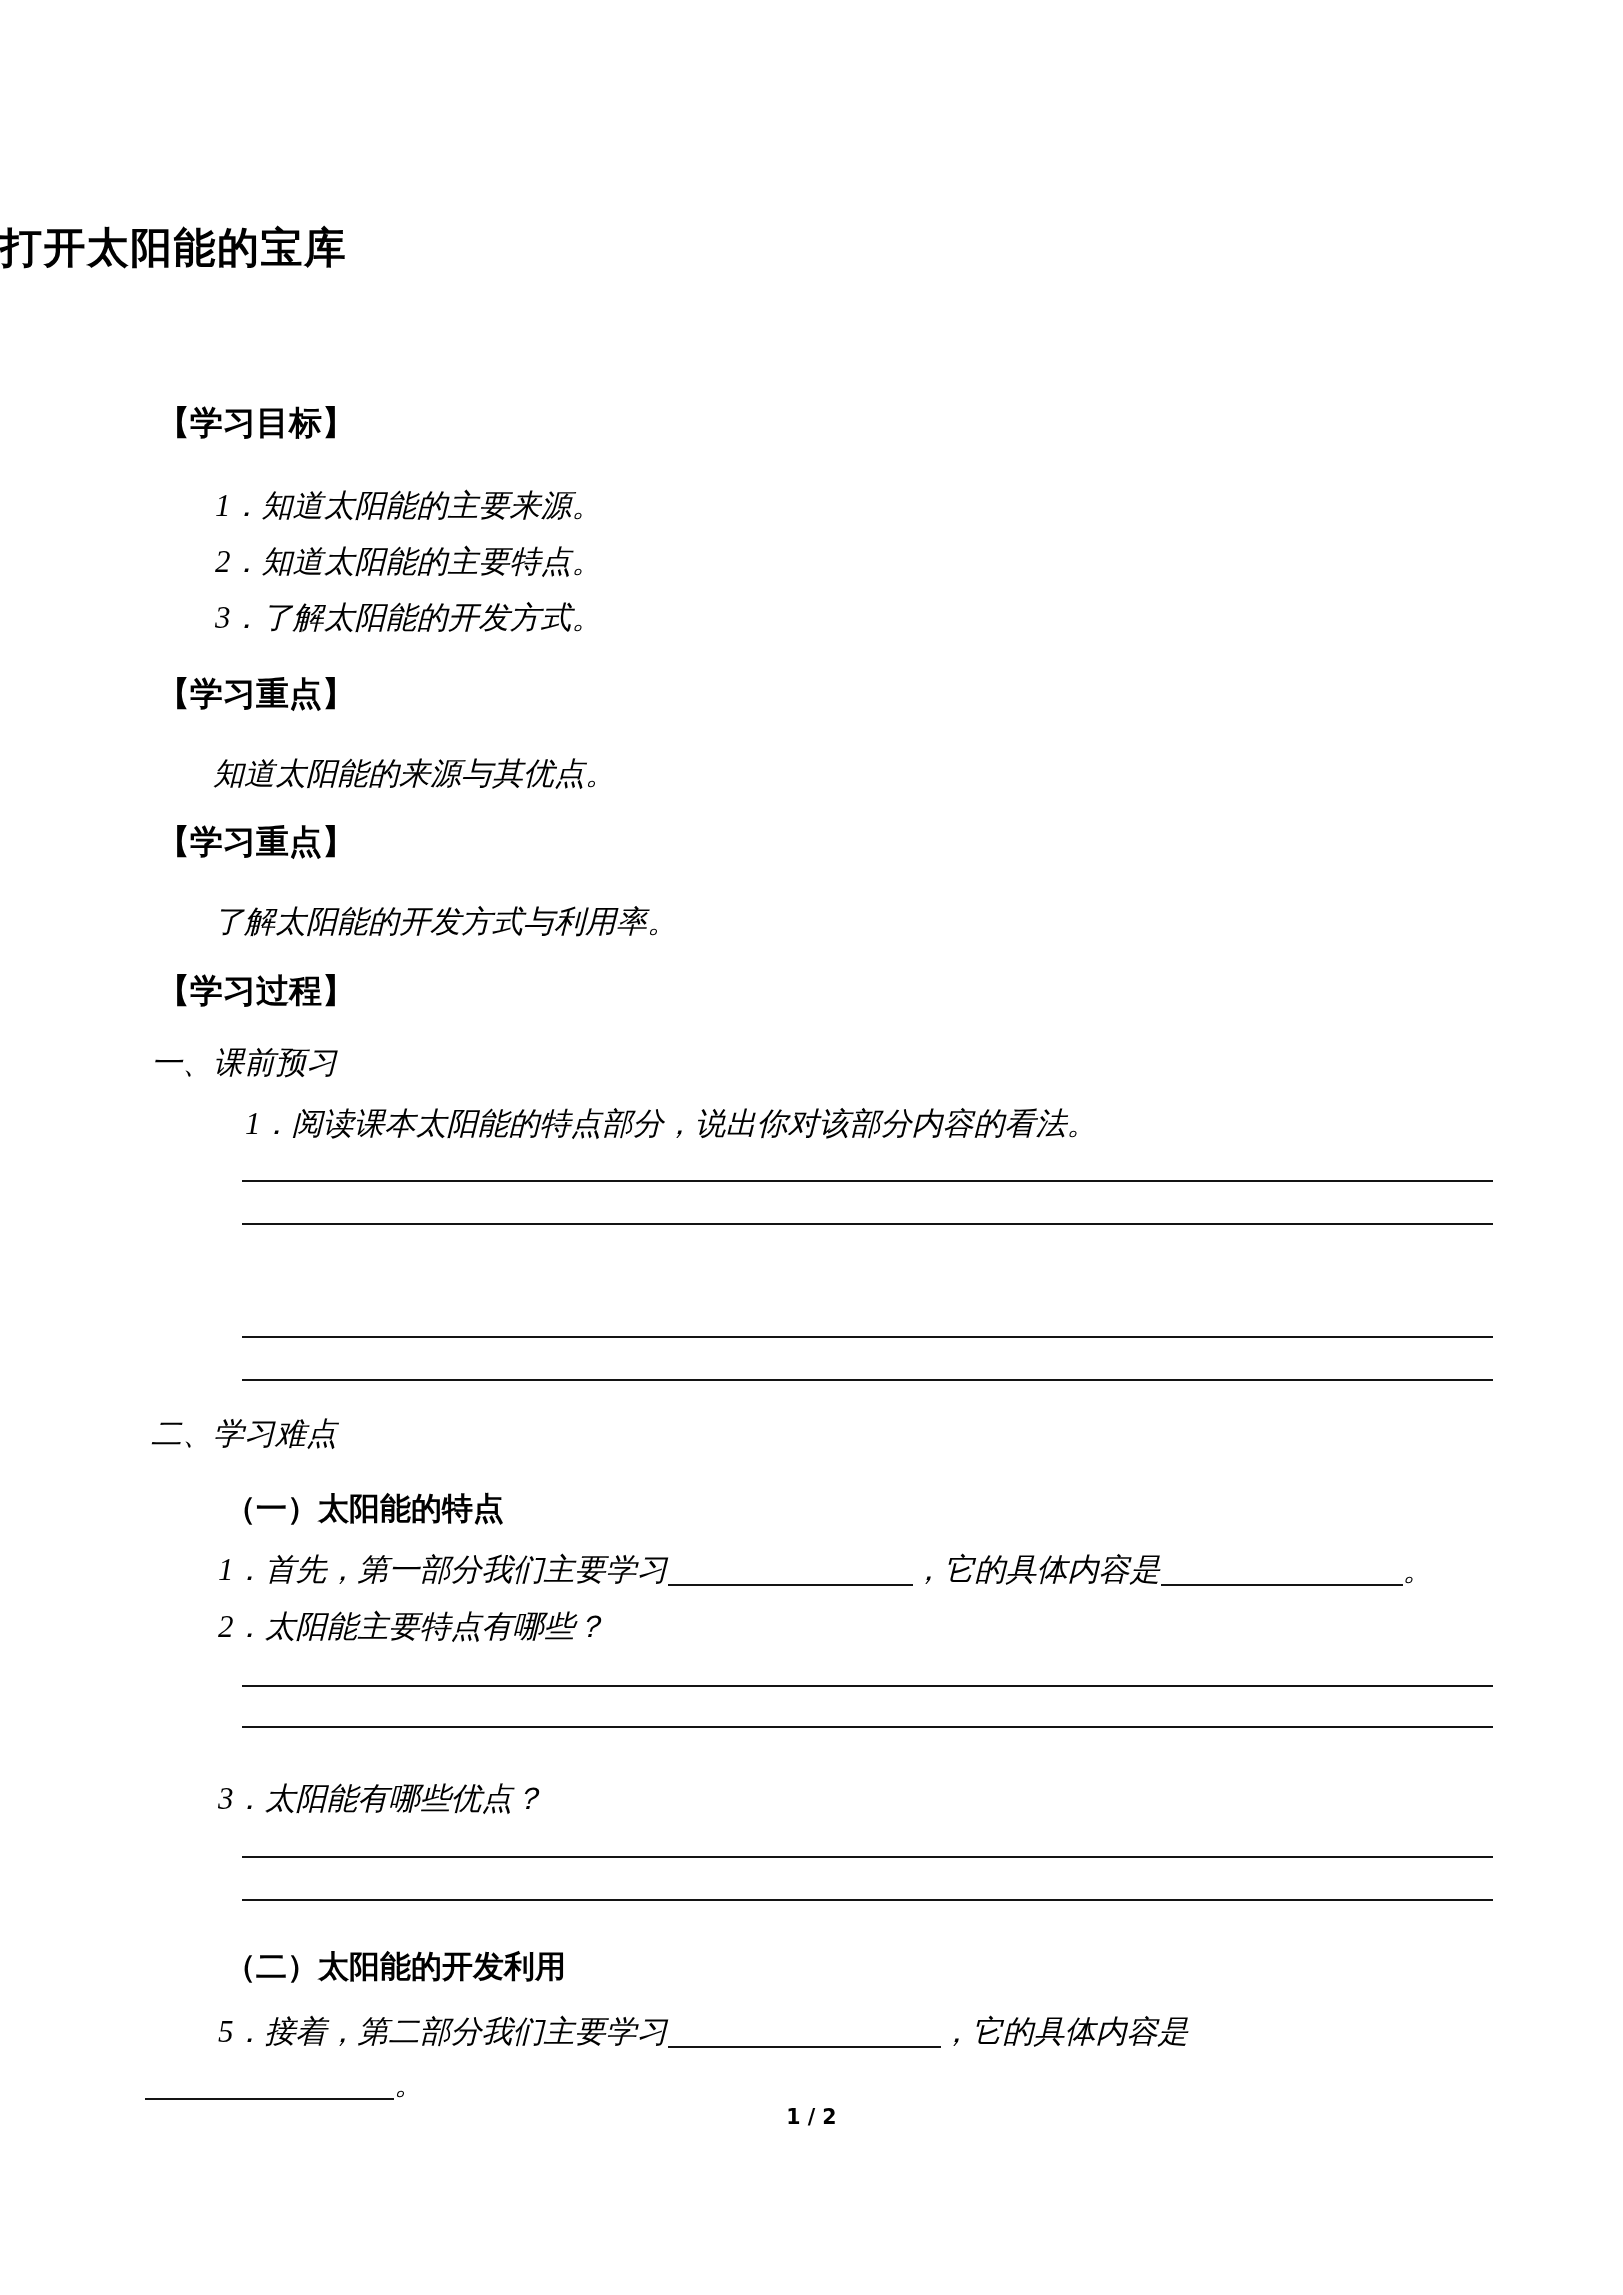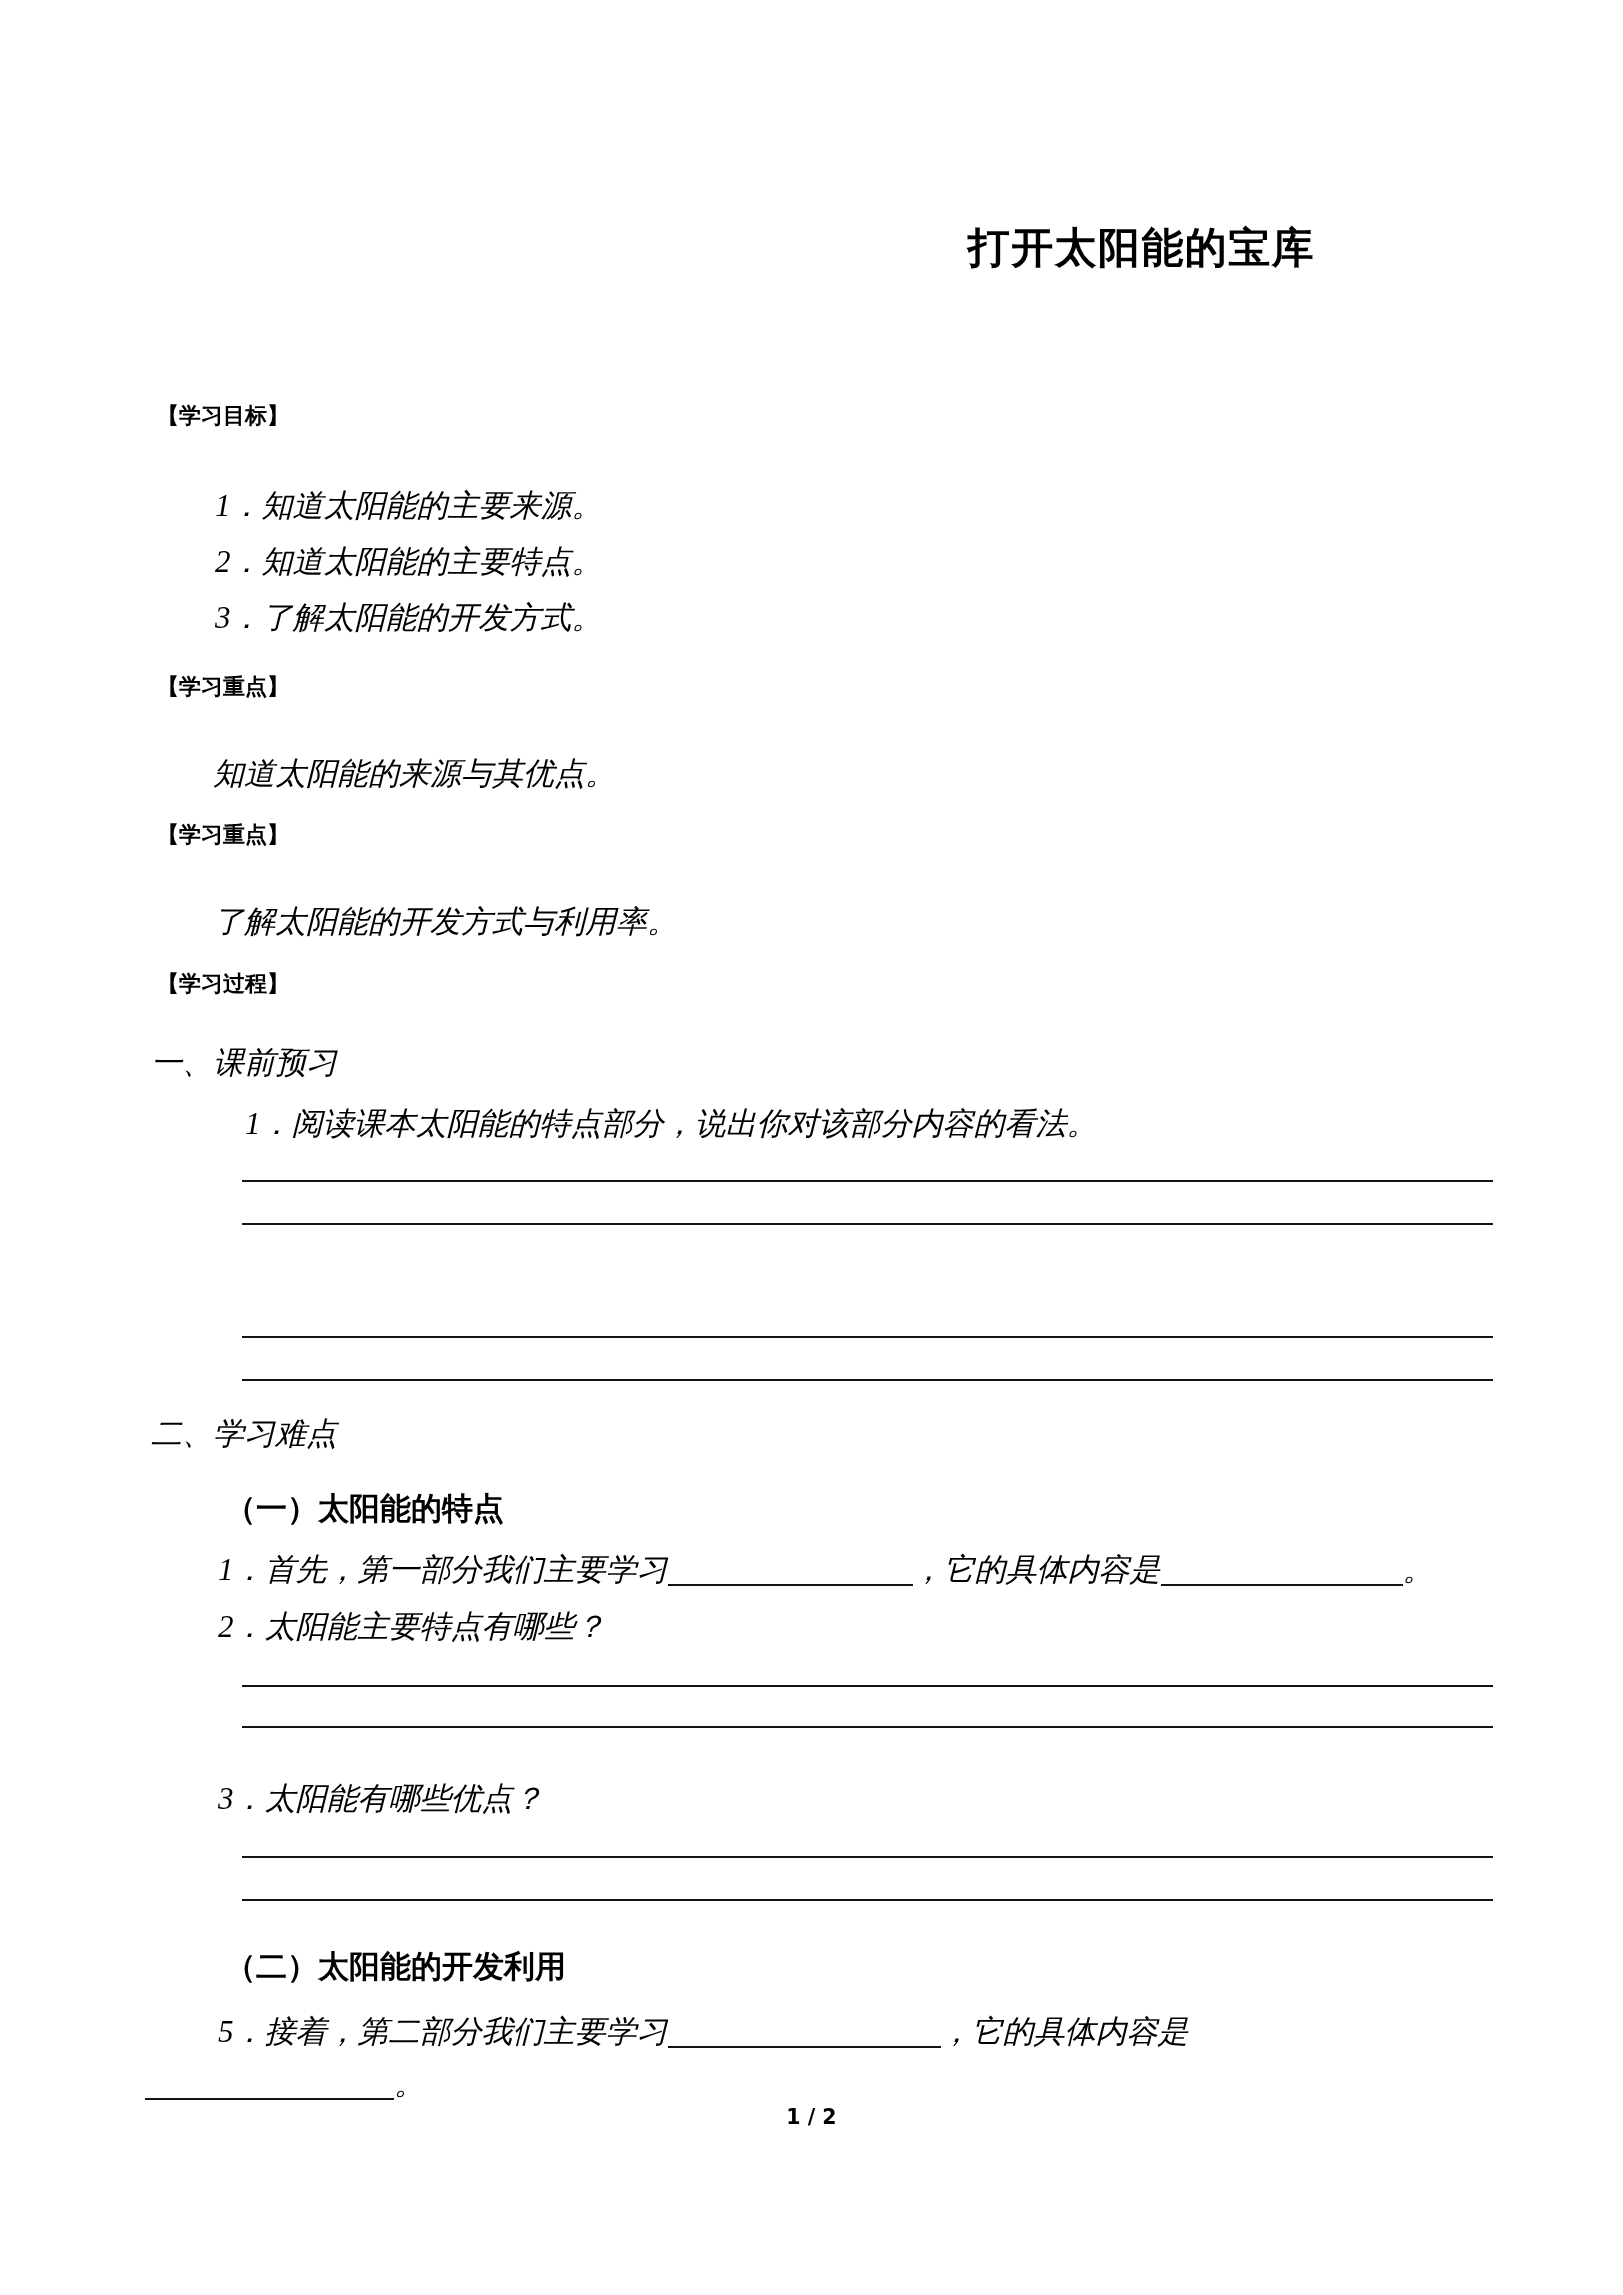--- a/index.html
+++ b/index.html
@@ -12,27 +12,27 @@
     width: 1623px;
     height: 2295px;
     background: #ffffff;
     color: #000000;
     font-family: "Liberation Serif", "DejaVu Serif", serif;
   }
   .abs { position: absolute; white-space: nowrap; }
   .doc-title {
     left: 0;
     width: 1315px;
-    text-align: right;
+    text-align: left;
     font-size: 42px;
     font-weight: bold;
     letter-spacing: 1.4px;
   }
   .sec-heading {
-    font-size: 22px;
+    font-size: 33px;
     font-weight: bold;
   }
   .body-text {
     font-size: 31px;
     font-weight: normal;
     font-style: italic;
   }
   .sub-heading {
     font-size: 31px;
     font-weight: bold;

